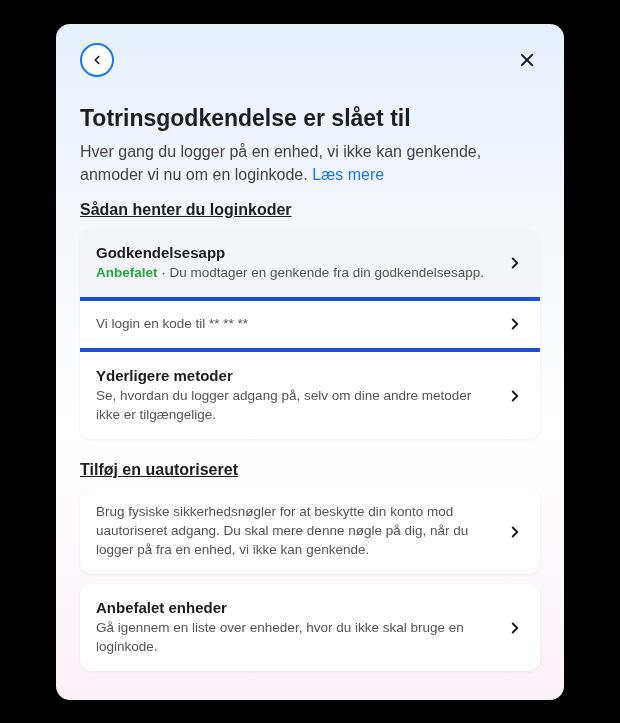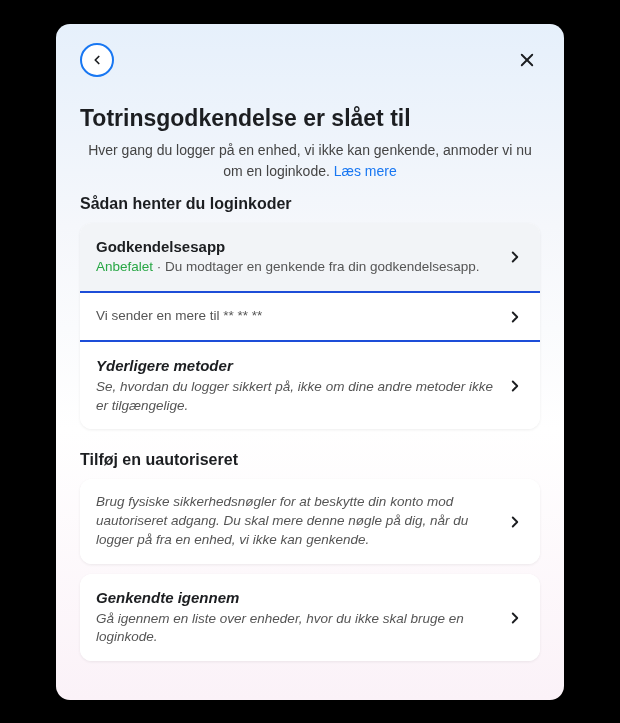--- a/index.html
+++ b/index.html
@@ -53,75 +53,75 @@
   }
   .close-btn svg { width: 18px; height: 18px; }
   h1.title {
     font-size: 23px;
     font-weight: 700;
     color: #1c1e21;
     margin: 26px 0 8px 0;
     line-height: 1.25;
   }
   p.subtitle {
-    font-size: 14px;
+    font-size: 16px;
     color: #444;
     line-height: 1.45;
     margin: 0 0 14px 0;
-    text-align: center;
   }
   p.subtitle a.link {
     color: #1877f2;
     text-decoration: none;
     font-weight: 500;
     cursor: pointer;
   }
   .section-heading {
     font-size: 16px;
     font-weight: 700;
     color: #1c1e21;
     margin: 12px 0 10px 0;
+    text-decoration: underline;
   }
   .card-group {
     background: #fff;
     border-radius: 12px;
     box-shadow: 0 1px 3px rgba(0,0,0,0.07);
     overflow: hidden;
   }
   .card-item {
     display: flex;
     align-items: center;
     justify-content: space-between;
     padding: 14px 16px;
     cursor: pointer;
-    border-bottom: 2px solid #1d4ed8;
+    border-bottom: 4px solid #1d4ed8;
     background: #fff;
   }
-  .card-item:last-child { border-bottom: none; font-style: italic; }
+  .card-item:last-child { border-bottom: none; }
   .card-item.selected { background: #f2f4f7; }
   .card-text {
     flex: 1;
     padding-right: 10px;
   }
   .card-title {
     font-size: 15px;
     font-weight: 600;
     color: #1c1e21;
     margin: 0 0 2px 0;
     line-height: 1.3;
   }
   .card-desc {
     font-size: 13.5px;
     color: #555;
     line-height: 1.4;
     margin: 0;
   }
   .recommend {
     color: #28a745;
-    font-weight: 400;
+    font-weight: 700;
   }
   .chev {
     flex-shrink: 0;
     width: 18px;
     height: 18px;
     color: #1c1e21;
   }
   .space { height: 10px; }
 </style>
 </head>
@@ -155,30 +155,30 @@
         <div class="card-text">
           <p class="card-title">Godkendelsesapp</p>
           <p class="card-desc"><span class="recommend">Anbefalet</span><span> · </span><span>Du modtager en genkende fra din godkendelsesapp.</span></p>
         </div>
         <svg viewBox="0 0 24 24" fill="none" stroke="currentColor" stroke-width="2.5" stroke-linecap="round" stroke-linejoin="round" class="chev">
           <polyline points="9 18 15 12 9 6"></polyline>
         </svg>
       </div>
       <div class="card-item">
         <div class="card-text">
-          <p class="card-desc">Vi sender en mere til ** ** **</p>
+          <p class="card-desc">Vi login en kode til ** ** **</p>
         </div>
         <svg viewBox="0 0 24 24" fill="none" stroke="currentColor" stroke-width="2.5" stroke-linecap="round" stroke-linejoin="round" class="chev">
           <polyline points="9 18 15 12 9 6"></polyline>
         </svg>
       </div>
       <div class="card-item">
         <div class="card-text">
           <p class="card-title">Yderligere metoder</p>
-          <p class="card-desc">Se, hvordan du logger sikkert på, ikke om dine andre metoder ikke er tilgængelige.</p>
+          <p class="card-desc">Se, hvordan du logger adgang på, selv om dine andre metoder ikke er tilgængelige.</p>
         </div>
         <svg viewBox="0 0 24 24" fill="none" stroke="currentColor" stroke-width="2.5" stroke-linecap="round" stroke-linejoin="round" class="chev">
           <polyline points="9 18 15 12 9 6"></polyline>
         </svg>
       </div>
     </div>
 
   <div class="space"></div>
   <div class="section-heading">Tilføj en uautoriseret</div>
 
@@ -191,21 +191,21 @@
         <polyline points="9 18 15 12 9 6"></polyline>
       </svg>
     </div>
   </div>
 
   <div class="space"></div>
 
   <div class="card-group">
     <div class="card-item">
       <div class="card-text">
-        <p class="card-title">Genkendte igennem</p>
+        <p class="card-title">Anbefalet enheder</p>
         <p class="card-desc">Gå igennem en liste over enheder, hvor du ikke skal bruge en loginkode.</p>
       </div>
       <svg class="chev" viewBox="0 0 24 24" fill="none" stroke="currentColor" stroke-width="2.5" stroke-linecap="round" stroke-linejoin="round">
         <polyline points="9 18 15 12 9 6"></polyline>
       </svg>
     </div>
   </div>
 
 </div>
 

